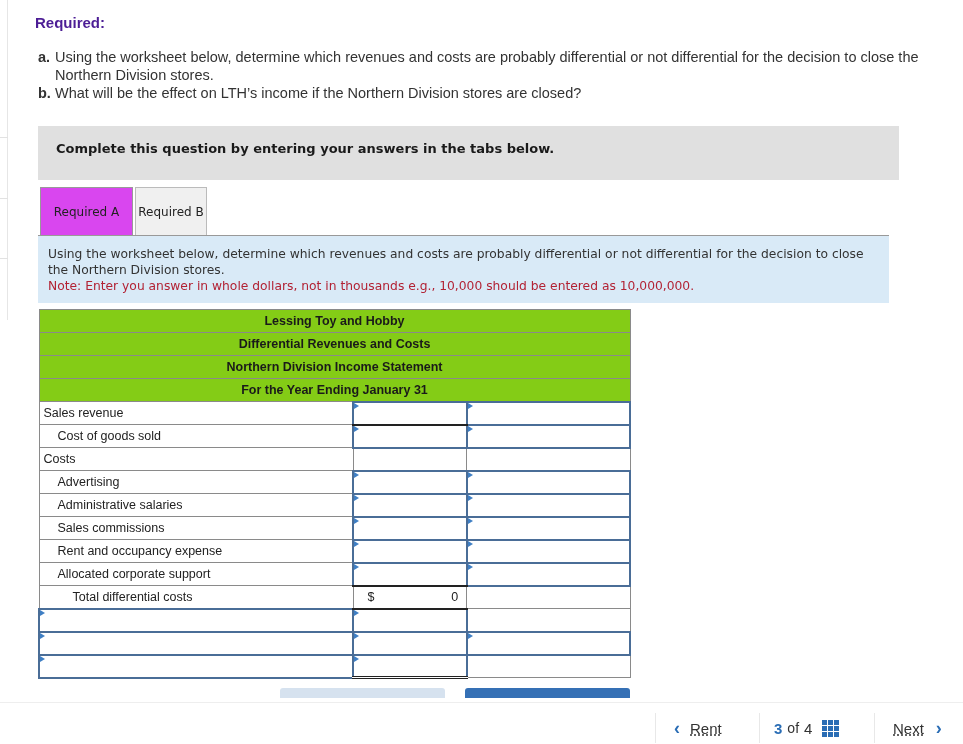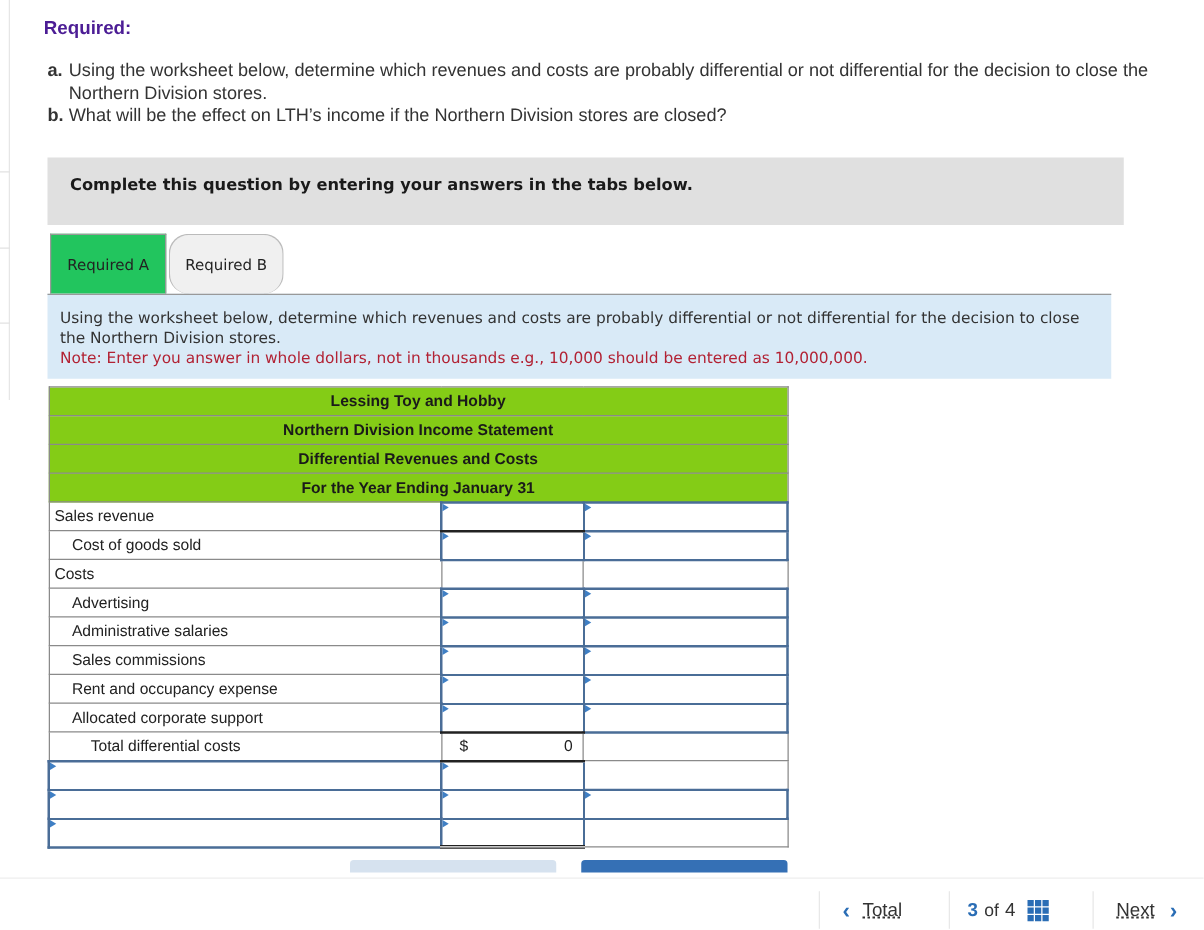--- a/index.html
+++ b/index.html
@@ -13,22 +13,22 @@
     .req-list { position: absolute; left: 38px; top: 48px; width: 905px; font-size: 14.5px; line-height: 18px; color: #333; }
     .req-item { display: flex; }
     .req-item .lbl { font-weight: bold; width: 17px; flex: none; }
     .req-item .txt { flex: 1; }
 
     .instruction-box { position: absolute; left: 38px; top: 126px; width: 861px; height: 54px; background: #e0e0e0; }
     .instruction-box span { position: absolute; left: 18px; top: 15px; font-family: "DejaVu Sans", sans-serif; font-weight: bold; font-size: 13px; color: #1a1a1a; }
 
     .tabs { position: absolute; left: 40px; top: 187px; height: 48px; display: flex; }
     .tab { height: 48px; border: 1px solid #bbb; border-bottom: none; font-family: "DejaVu Sans", sans-serif; font-size: 12px; color: #222; display: flex; align-items: center; justify-content: center; }
-    .tab.active { width: 93px; background: #22c55e; border-color: #999; }
-    .tab.inactive { width: 92px; margin-left: 2px; background: #f0f0f0; border-radius: 16px; }
+    .tab.active { width: 93px; background: #d946ef; border-color: #999; }
+    .tab.inactive { width: 72px; margin-left: 2px; background: #f0f0f0; }
 
     .tab-panel-desc { position: absolute; left: 38px; top: 235px; width: 851px; height: 68px; background: #d9eaf7; border-top: 1px solid #999; padding: 10px 10px 0 10px; font-family: "DejaVu Sans", sans-serif; font-size: 12.3px; line-height: 16px; color: #333; }
     .tab-panel-desc .note { color: #b22234; }
 
     .ws { position: absolute; left: 38px; top: 309px; width: 593px; border-collapse: collapse; font-size: 12.5px; }
     .ws td { border: 1px solid #8a8a8a; height: 23px; padding: 0; }
     .ws .hdr td { background: #84cc16; text-align: center; color: #1a1a1a; }
     .ws .hdr.bold td { font-weight: bold; }
     .ws .c-label { width: 315px; padding-left: 4px; }
     .ws .c-label.ind1 { padding-left: 18px; }
@@ -92,24 +92,24 @@
   <div>Using the worksheet below, determine which revenues and costs are probably differential or not differential for the decision to close the Northern Division stores.</div>
   <div class="note">Note: Enter you answer in whole dollars, not in thousands e.g., 10,000 should be entered as 10,000,000.</div>
 </div>
 
 <table class="ws">
   <tbody>
       <tr class="hdr bold">
         <td colspan="3">Lessing Toy and Hobby</td>
       </tr>
   <tr class="hdr bold">
+        <td colspan="3">Differential Revenues and Costs</td>
+      </tr>
+  <tr class="hdr bold">
         <td colspan="3">Northern Division Income Statement</td>
-      </tr>
-  <tr class="hdr bold">
-        <td colspan="3">Differential Revenues and Costs</td>
       </tr>
   <tr class="hdr bold">
         <td colspan="3">For the Year Ending January 31</td>
       </tr>
 
   <tr>
     <td class="c-label">Sales revenue</td>
     <td class="c-a inp uline"></td>
     <td class="c-b inp"></td>
   </tr>
@@ -177,21 +177,21 @@
   </table>
 
 <div class="btn-prev-ghost"></div>
 <div class="btn-next-ghost"></div>
 <div class="footer-line"></div>
 
 <div class="pager">
   <div class="sep"></div>
   <div class="prev">
     <span class="chev">‹</span>
-    <span class="lab">Total</span>
+    <span class="lab">Rent</span>
   </div>
   <div class="sep"></div>
   <div class="count">
     <span class="cur">3</span>
     <span class="of">of</span>
     <span>4</span>
     <span class="grid-icon">
       <i></i>
         <i></i>
         <i></i>

